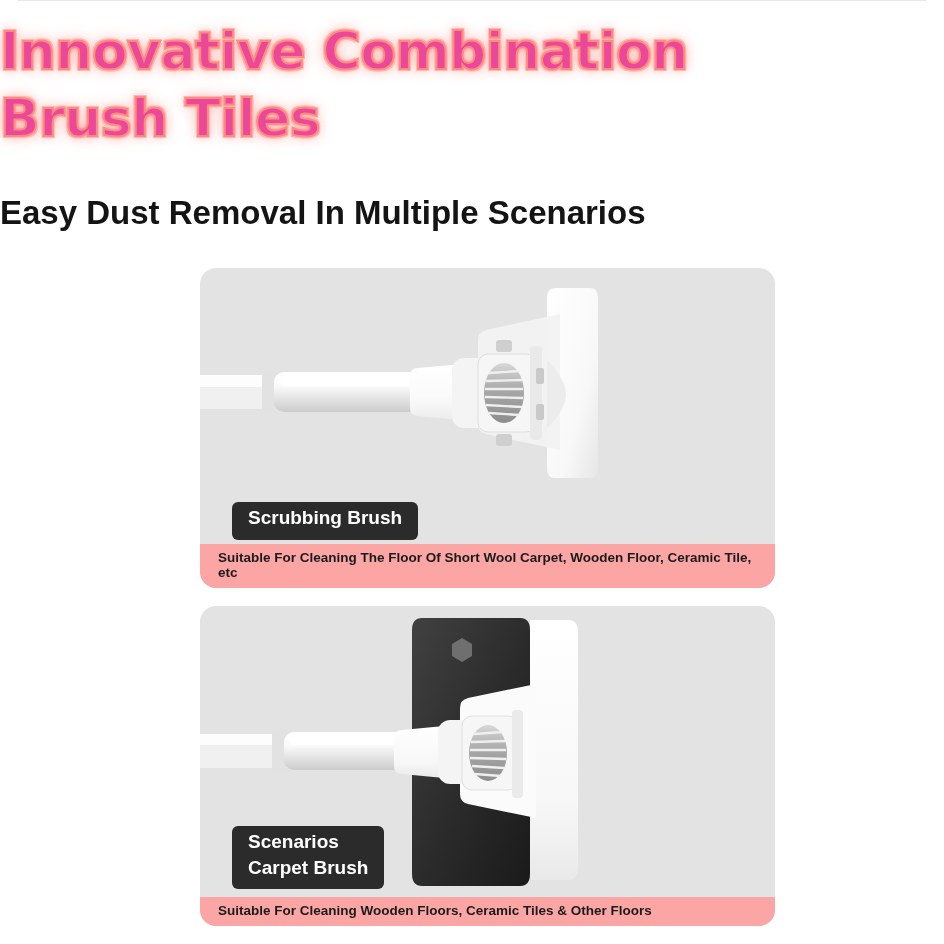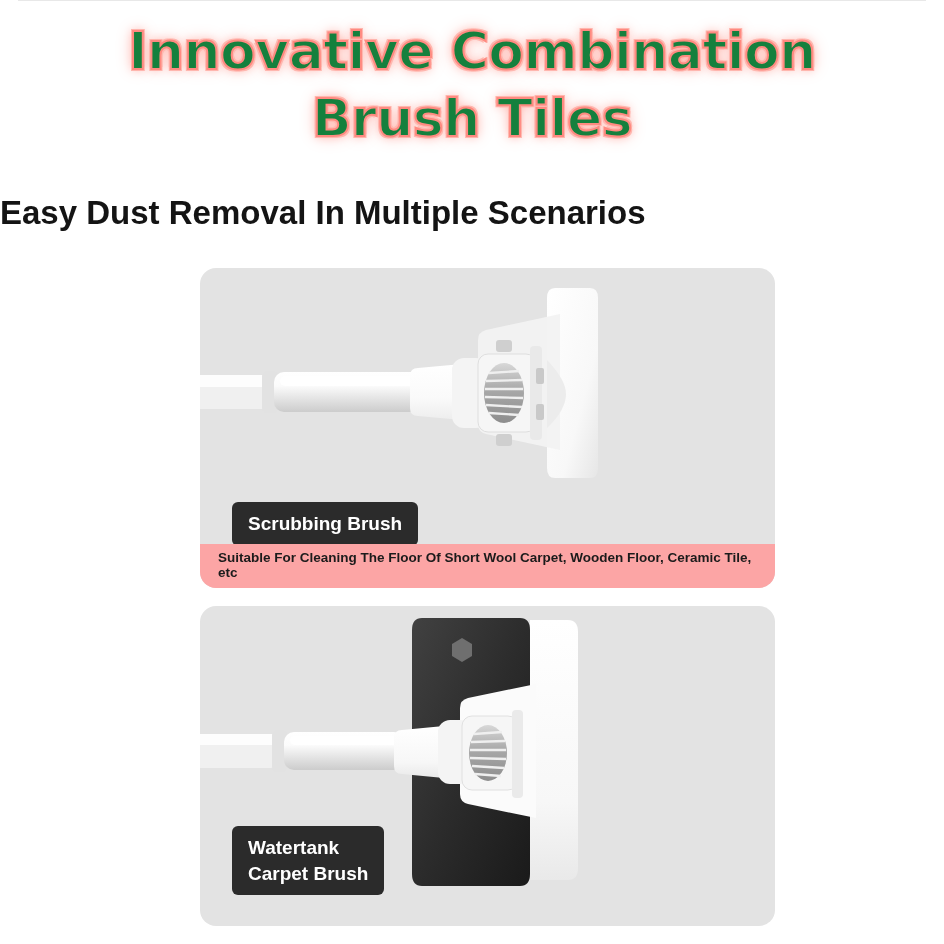--- a/index.html
+++ b/index.html
@@ -28,26 +28,25 @@
     height: 1px;
     background: #e8e8e8;
   }
 
   
   .headline {
     position: absolute;
     top: 18px;
     left: 0;
     width: 944px;
-    text-align: center;
     font-size: 52px;
     font-weight: bold;
     line-height: 1.28;
     letter-spacing: -0.5px;
-    color: #15803d;
+    color: #ec4899;
     -webkit-text-stroke: 2px #ff8a80;
     text-shadow:
        0 0 10px #ffb3ab,
        0 0 18px #ffc9c3,
        2px 2px 0 #ffb3ab,
       -2px 2px 0 #ffb3ab,
        2px -2px 0 #ffb3ab,
       -2px -2px 0 #ffb3ab;
     font-family: "DejaVu Sans", sans-serif;
   }
@@ -77,21 +76,21 @@
   .panel-2 { left: 200px; top: 606px; width: 575px; height: 320px; }
 
   .caption-tag {
     position: absolute;
     left: 32px;
     background: #2b2b2b;
     color: #ffffff;
     font-size: 19px;
     font-weight: 600;
     border-radius: 6px;
-    padding: 9px 16px 9px 16px;
+    padding: 3px 16px 9px 16px;
     line-height: 1.35;
     z-index: 6;
     font-family: "Liberation Sans", sans-serif;
   }
   .tag-1 { top: 234px; }
   .tag-2 { top: 220px; }
 
   .panel-note {
     position: absolute;
     left: 0;
@@ -261,19 +260,20 @@
           <line x1="270" y1="144" x2="306" y2="144"></line>
           <line x1="270" y1="152" x2="306" y2="153"></line>
           <line x1="272" y1="160" x2="304" y2="162"></line>
           <line x1="275" y1="168" x2="301" y2="170"></line>
         </g>
         <rect x="312" y="104" width="11" height="88" rx="4" fill="#eaeaea"></rect>
       </g>
     </svg>
 
     <div class="caption-tag tag-2">
-      <div>Watertank</div>
+      <div>Scenarios</div>
       <div>Carpet Brush</div>
     </div>
 
+    <div class="panel-note">Suitable For Cleaning Wooden Floors, Ceramic Tiles &amp; Other Floors</div>
   </div>
 
 </div>
 
 </body></html>

